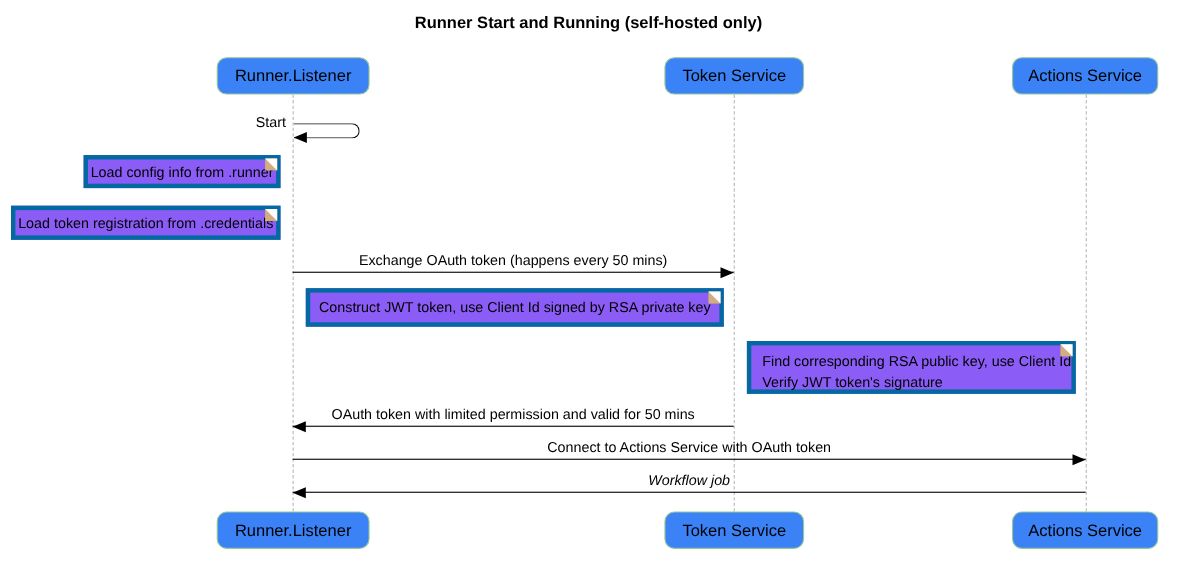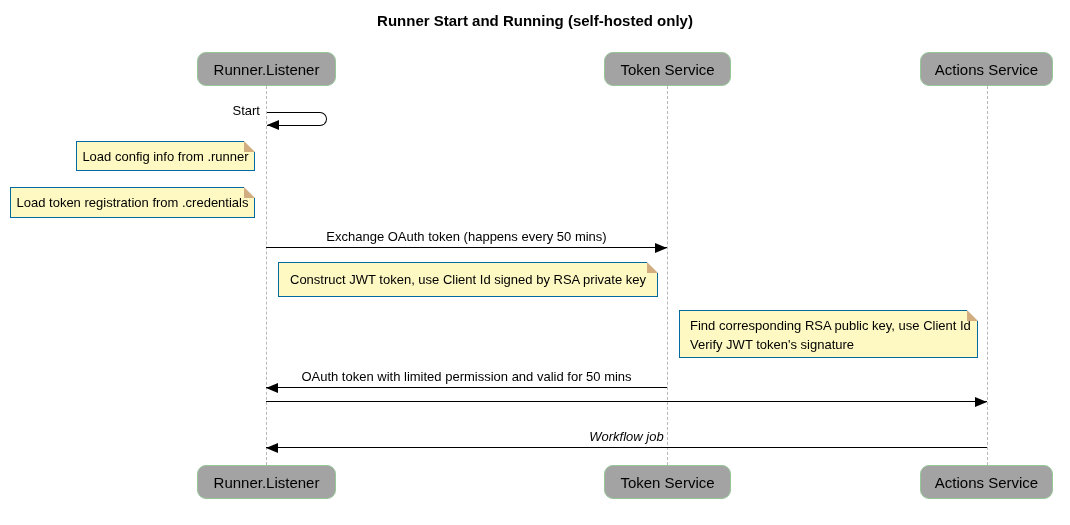--- a/index.html
+++ b/index.html
@@ -7,21 +7,21 @@
     position:relative; width:1070px; height:525px; background:#ffffff;
     font-family:"Liberation Sans","DejaVu Sans",sans-serif; color:#000;
     overflow:hidden;
   }
   .title {
     position:absolute; left:0; top:12px; width:1070px;
     text-align:center; font-size:15px; font-weight:bold;
   }
   .participant {
     position:absolute; height:34px; box-sizing:border-box;
-    background:#a3a3a3; border:1px solid #96c798; border-radius:9px;
+    background:#3b82f6; border:1px solid #96c798; border-radius:9px;
     display:flex; align-items:center; justify-content:center;
     font-size:15px;
   }
   .lifeline {
     position:absolute; top:86px; height:379px; width:0;
     border-left:1px dashed #b8b8b8;
   }
   .message { position:absolute; }
   .msg-label {
     display:block; width:100%; text-align:center;
@@ -51,21 +51,21 @@
     border:1px solid #000; border-left:none;
     border-radius:0 8px 8px 0;
   }
   .self-arrowhead {
     position:absolute; width:0; height:0;
     border-top:5px solid transparent; border-bottom:5px solid transparent;
     border-right:12px solid #000;
   }
   .note {
     position:absolute; box-sizing:border-box;
-    background:#fef9c3; border:1px solid #0369a1;
+    background:#8b5cf6; border:4px solid #0369a1;
     font-size:13px; white-space:nowrap;
   }
   .note::before {
     content:""; position:absolute; top:-1px; right:-1px;
     width:0; height:0; border-style:solid;
     border-width:0 11px 11px 0;
     border-color:#ffffff #ffffff #d2ad80 #d2ad80;
   }
   .note.center { display:flex; align-items:center; justify-content:center; }
   .note.multiline { padding:5px 10px; line-height:19px; }
@@ -104,20 +104,21 @@
     <span>Find corresponding RSA public key, use Client Id</span>
     <span>Verify JWT token's signature</span>
   </div>
 
   <div class="message" style="left:266px; top:369px; width:401px;">
     <div class="msg-label">OAuth token with limited permission and valid for 50 mins</div>
     <div class="msg-line arrow-left"></div>
   </div>
 
   <div class="message" style="left:266px; top:399px; width:721px;">
+    <div class="msg-label">Connect to Actions Service with OAuth token</div>
     <div class="msg-line arrow-right"></div>
   </div>
 
   <div class="message" style="left:266px; top:429px; width:721px;font-style:italic;">
     <div class="msg-label">Workflow job</div>
     <div class="msg-line arrow-left"></div>
   </div>
 
   <div class="participant" style="left:197px; top:465px; width:139px;">Runner.Listener</div>
   <div class="participant" style="left:604px; top:465px; width:127px;">Token Service</div>

